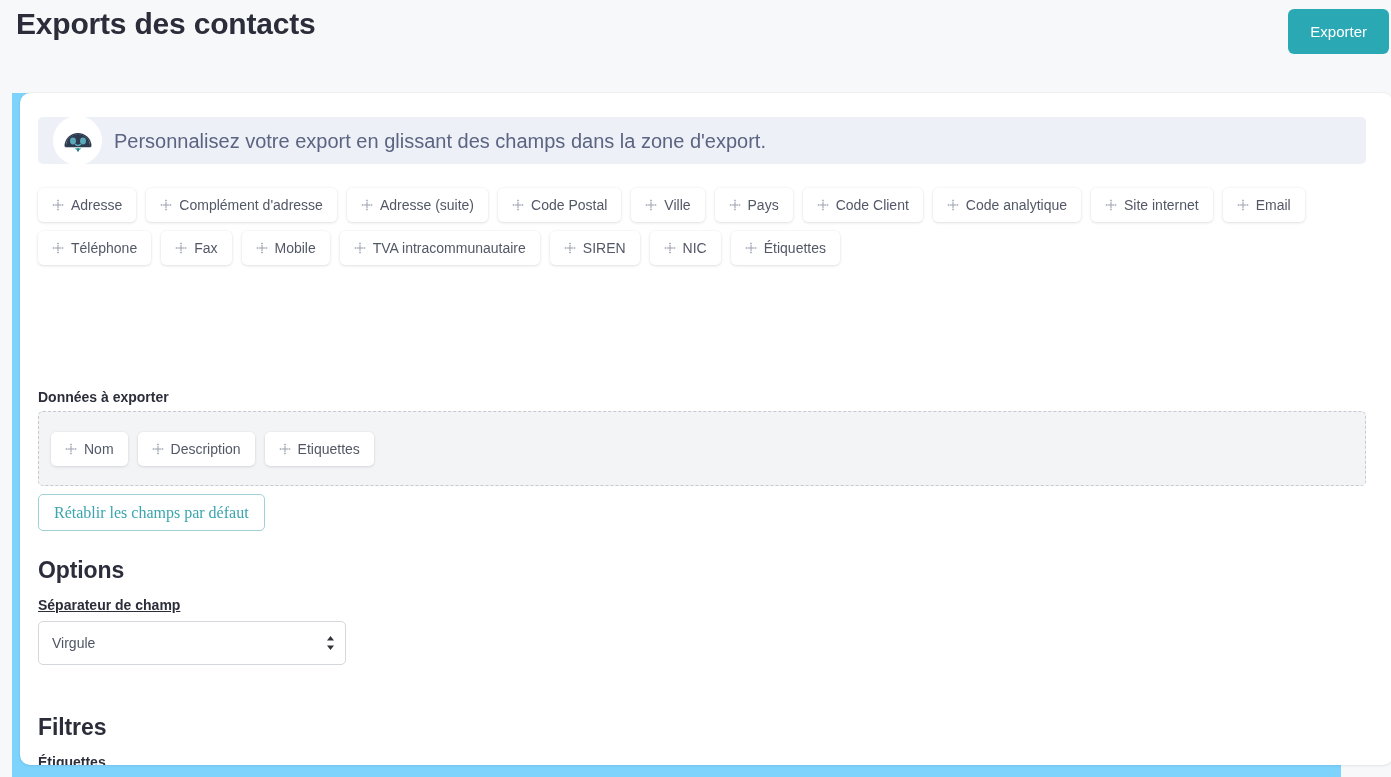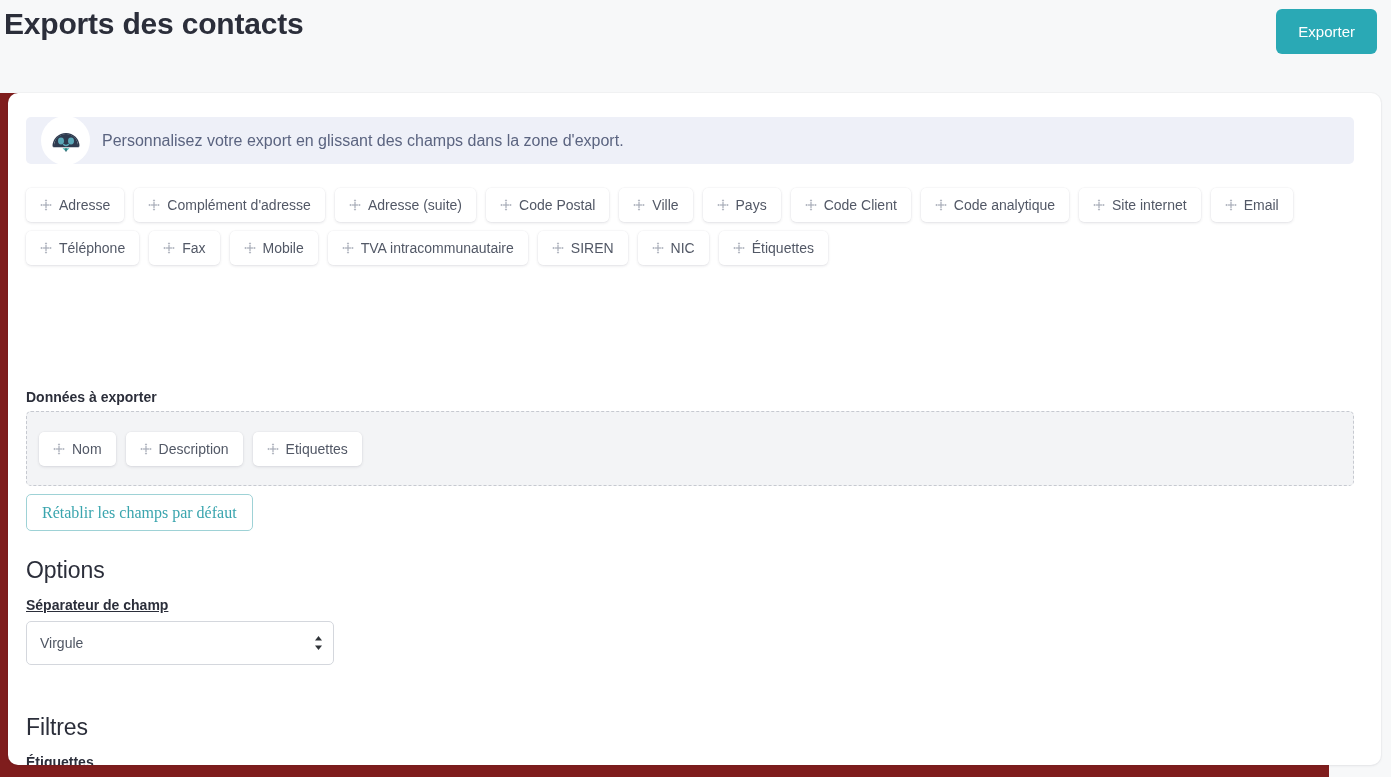--- a/index.html
+++ b/index.html
@@ -12,21 +12,22 @@
     overflow: hidden;
     background: #f7f8f9;
     font-family: "Liberation Sans", "DejaVu Sans", sans-serif;
     -webkit-font-smoothing: antialiased;
   }
 
   .page {
     position: relative;
     width: 1329px;
     height: 777px;
-    background: #7f1d1d;
+    background: #7dd3fc;
+    margin-left: 12px;
   }
 
   
   .page-header {
     position: absolute;
     left: 0; top: 0;
     width: 1391px;
     height: 93px;
     background: #f7f8f9;
   }
@@ -93,21 +94,21 @@
     background: #ffffff;
     display: flex;
     align-items: center;
     justify-content: center;
   }
   .bot-avatar svg { display: block; }
   .info-banner-text {
     position: absolute;
     left: 76px;
     top: 14px;
-    font-size: 16px;
+    font-size: 20px;
     color: #5b6480;
     line-height: 20px;
     white-space: nowrap;
   }
 
   
   .chip-rows {
     position: absolute;
     left: 18px;
     top: 95px;
@@ -184,21 +185,21 @@
     font-size: 16px;
     font-family: Liberation Serif, serif;
     line-height: 35px;
     cursor: pointer;
     white-space: nowrap;
   }
 
   
   .heading {
     font-size: 23px;
-    font-weight: 400;
+    font-weight: 700;
     color: #2b2e3a;
     line-height: 28px;
     letter-spacing: -0.1px;
   }
   .options-heading { position: absolute; left: 18px; top: 463px; }
   .separator-label { position: absolute; left: 18px; top: 503px; text-decoration: underline; }
   .select-wrap {
     position: absolute;
     left: 18px;
     top: 528px;

